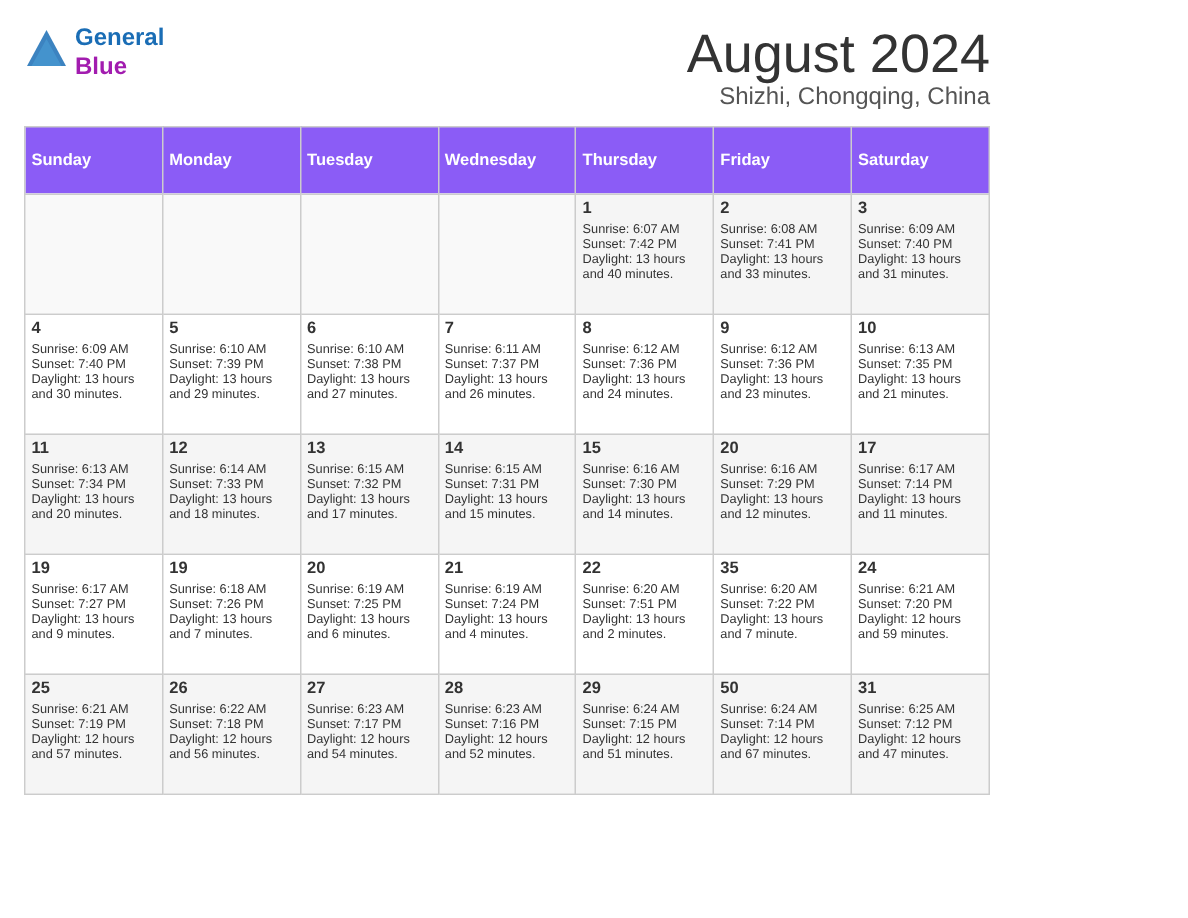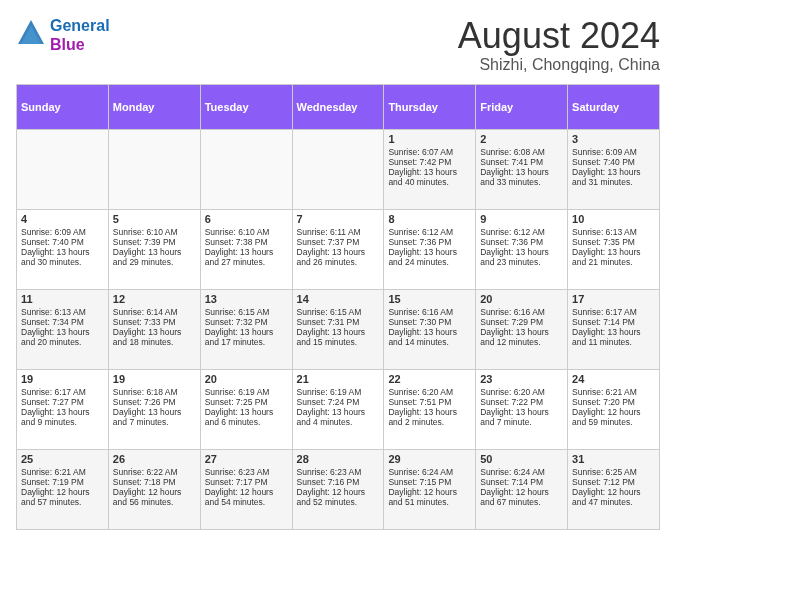--- a/index.html
+++ b/index.html
@@ -275,21 +275,21 @@
             <div>and 4 minutes.</div>
           </td>
           <td>
             <span class="day-num">22</span>
             <div>Sunrise: 6:20 AM</div>
             <div>Sunset: 7:51 PM</div>
             <div>Daylight: 13 hours</div>
             <div>and 2 minutes.</div>
           </td>
           <td>
-            <span class="day-num">23</span>
+            <span class="day-num">35</span>
             <div>Sunrise: 6:20 AM</div>
             <div>Sunset: 7:22 PM</div>
             <div>Daylight: 13 hours</div>
             <div>and 7 minute.</div>
           </td>
           <td>
             <span class="day-num">24</span>
             <div>Sunrise: 6:21 AM</div>
             <div>Sunset: 7:20 PM</div>
             <div>Daylight: 12 hours</div>

